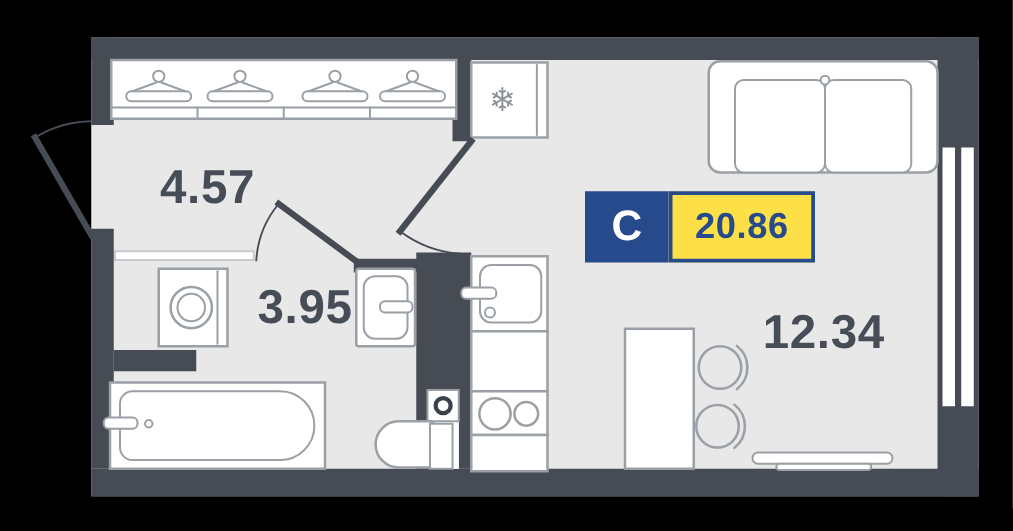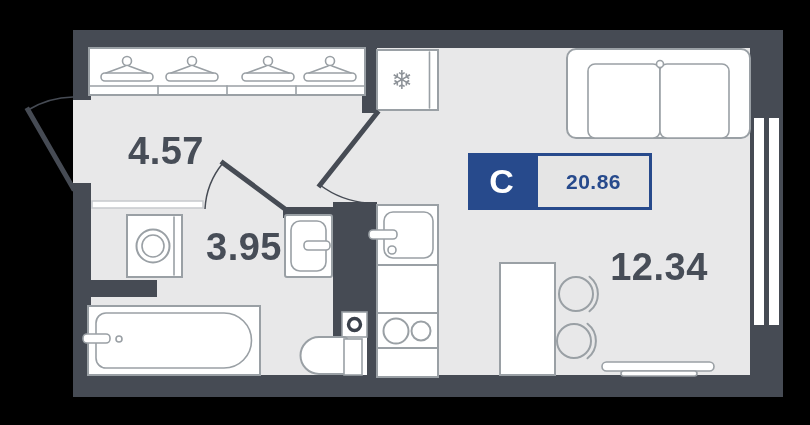--- a/index.html
+++ b/index.html
@@ -24,22 +24,22 @@
   .valve{fill:#ffffff;stroke:#3b414b;stroke-width:3.4;}
   .snow{font:26px "DejaVu Sans",sans-serif;fill:#8d9298;}
   .area-label{position:absolute;transform:translate(-50%,-50%);
       font-weight:700;font-size:38px;color:var(--label-text);letter-spacing:.5px;white-space:nowrap;}
   .label-hallway{left:166px;top:151px;}
   .label-bathroom{left:244px;top:247px;}
   .label-living{left:659px;top:267px;text-align:right;}
   .badge{position:absolute;left:468px;top:153px;width:184px;height:57px;display:flex;box-sizing:border-box;}
   .badge-type{width:67px;background:var(--badge);color:#ffffff;display:flex;align-items:center;justify-content:center;
       font-weight:700;font-size:34px;}
-  .badge-value{flex:1;background:#e5e5e5;border:3px solid var(--badge);color:var(--badge);
-      display:flex;align-items:center;justify-content:center;font-weight:700;font-size:21px;letter-spacing:.5px;}
+  .badge-value{flex:1;background:#fde047;border:3px solid var(--badge);color:var(--badge);
+      display:flex;align-items:center;justify-content:center;font-weight:700;font-size:29px;letter-spacing:.5px;}
 </style>
 </head>
 <body>
 
 <div class="scene">
   <svg width="810" height="425" viewBox="0 0 810 425">
     <defs>
       <g id="hanger">
         <rect x="-26" y="-3" width="52" height="8" rx="4" class="furn-thin"></rect>
         <path d="M -21 -3 L -2 -10 M 21 -3 L 2 -10" class="fline-thin"></path>

